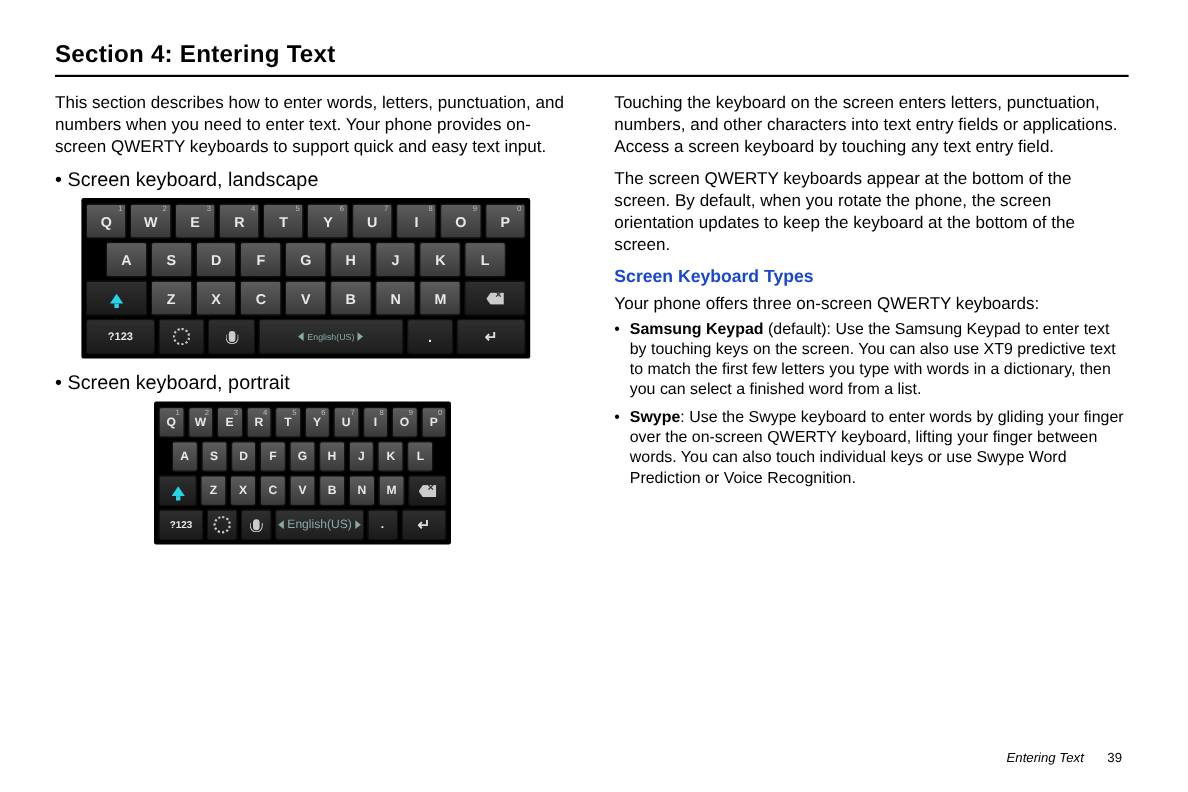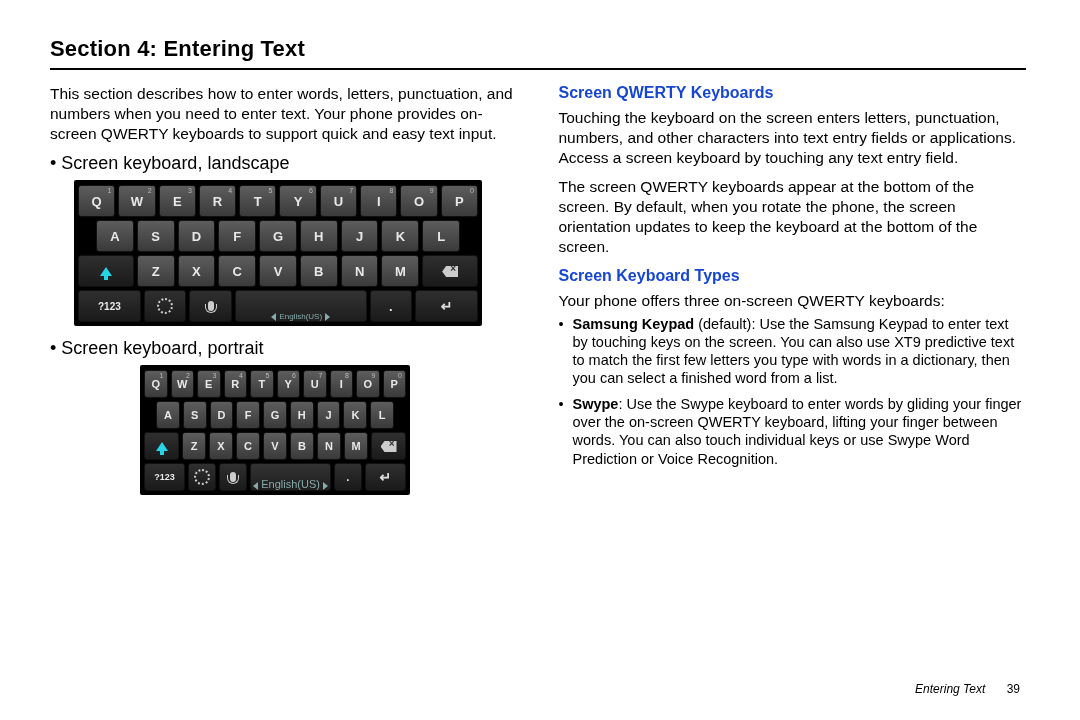--- a/index.html
+++ b/index.html
@@ -195,21 +195,21 @@
   .enter-icon::before {
     content: "↵";
     font-size: 14px;
     color: #ddd;
   }
   .key .tri-l, .key .tri-r {
     width:0;height:0;border-top:4px solid transparent;border-bottom:4px solid transparent;
   }
   .key .tri-l { border-right:5px solid #8aa; margin-right:3px;}
   .key .tri-r { border-left:5px solid #8aa; margin-left:3px;}
-  .key.lang { font-size: 8px; color:#8aa; font-weight:400;align-items:flex-end;}
+  .key.lang { font-size: 8px; color:#8aa; font-weight:400;}
 </style>
 </head>
 <body>
 
 <div class="page">
 
   <div class="section-title">Section 4: Entering Text</div>
   <hr class="hr">
 
   <div class="columns">
@@ -394,21 +394,20 @@
                 <span class="tri-r"></span>
               </div>
             <div class="key dark">.</div>
             <div class="key dark wide15 enter-icon"></div>
           </div>
         </div>
       </div>
     </div>
 
     <div class="col">
-      <div class="blue-head">Screen QWERTY Keyboards</div>
       <div class="sub-block">
         <p class="body-text para">Touching the keyboard on the screen enters letters, punctuation, numbers, and other characters into text entry fields or applications. Access a screen keyboard by touching any text entry field.</p>
         <p class="body-text para">The screen QWERTY keyboards appear at the bottom of the screen. By default, when you rotate the phone, the screen orientation updates to keep the keyboard at the bottom of the screen.</p>
       </div>
 
       <div class="blue-head" style="margin-top:6px">Screen Keyboard Types</div>
       <div class="sub-block">
         <p class="body-text para" style="margin-bottom:4px">Your phone offers three on-screen QWERTY keyboards:</p>
         <ul class="kb-list">
           <li><span class="kb-term">Samsung Keypad</span><span> (default): Use the Samsung Keypad to enter text by touching keys on the screen. You can also use XT9 predictive text to match the first few letters you type with words in a dictionary, then you can select a finished word from a list.</span></li>

